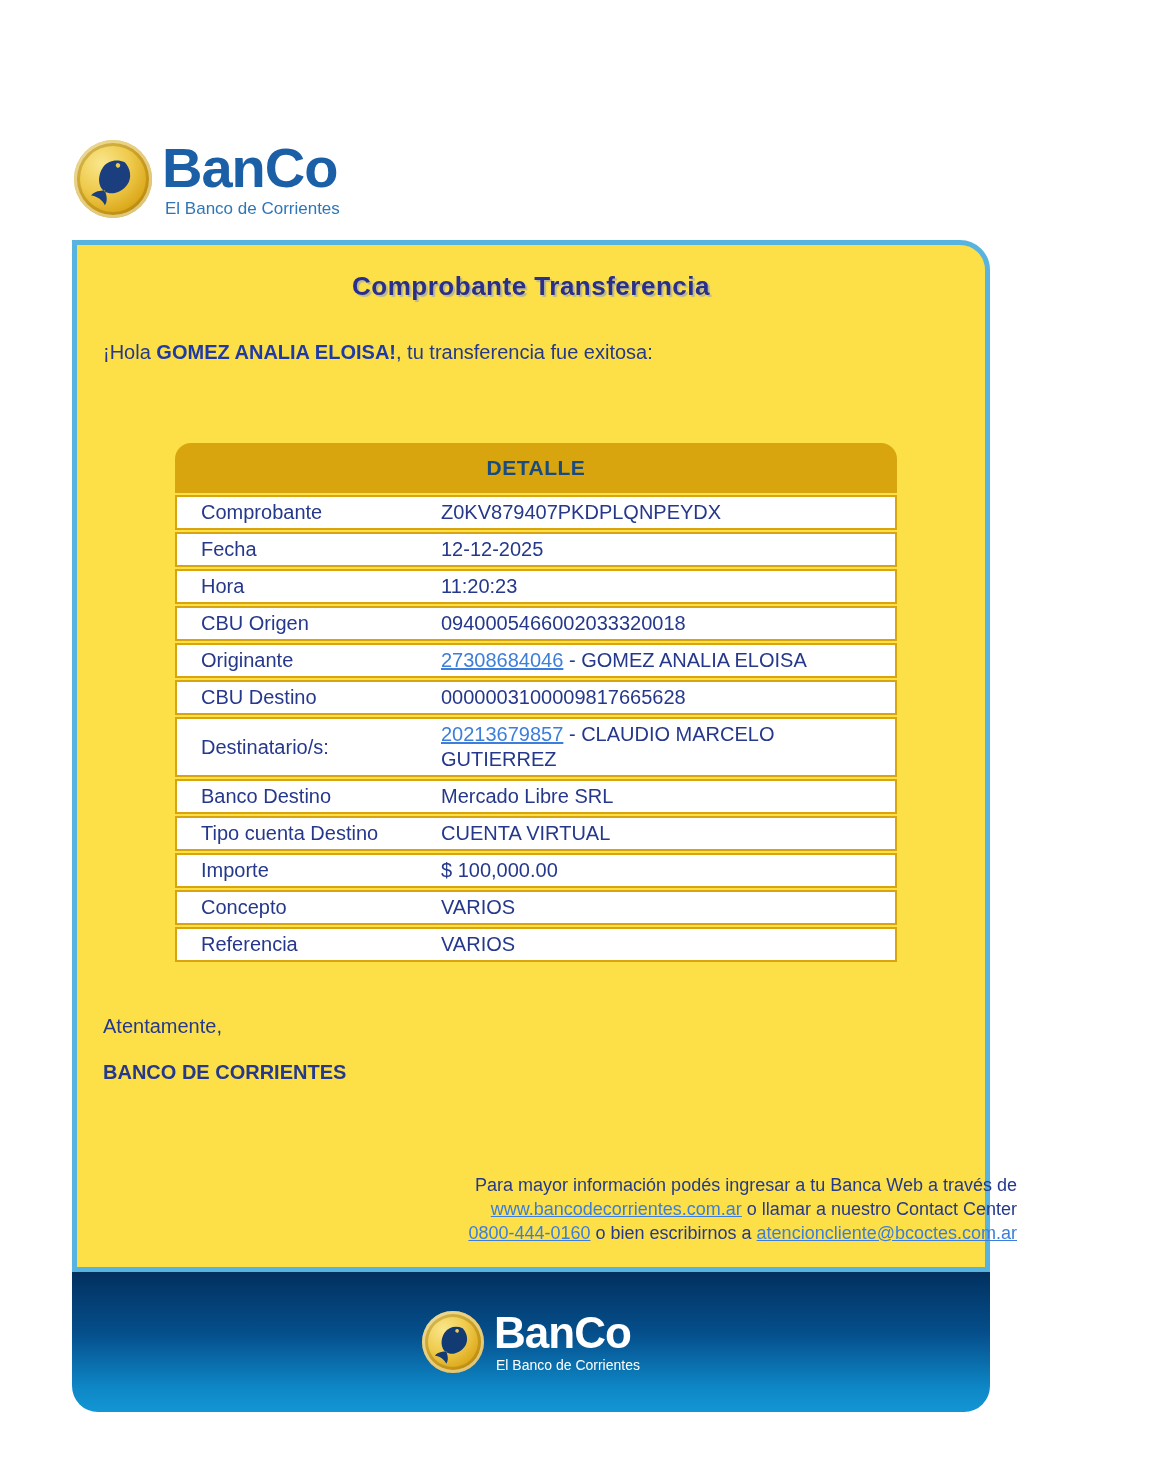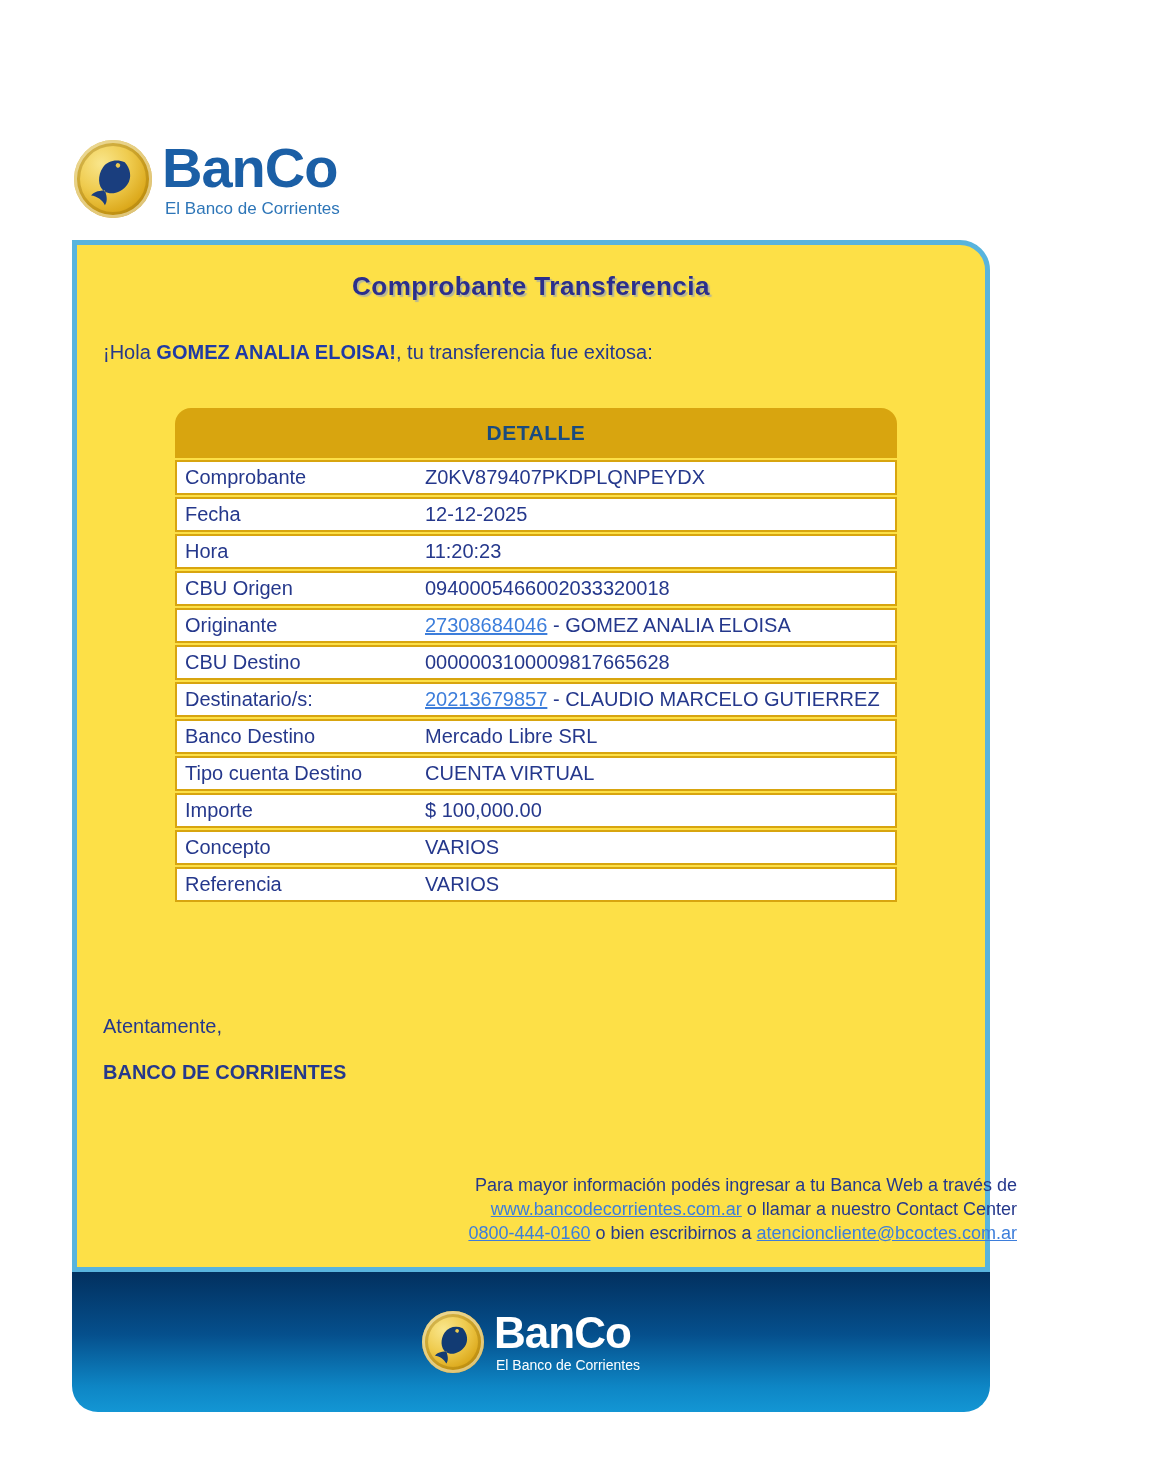--- a/index.html
+++ b/index.html
@@ -31,24 +31,24 @@
   .doc-title{position:absolute;top:26px;left:0;width:100%;text-align:center;
              font-size:26px;font-weight:700;color:var(--title);letter-spacing:.5px;
              text-shadow:2px 2px 1px rgba(125,150,215,.55);}
   .greeting{position:absolute;top:96px;left:26px;font-size:20px;}
   .greeting .bold-name{font-weight:700;color:#1F3AA5;}
 
   
   .detail-table{position:absolute;top:163px;left:98px;width:722px;font-size:20px;}
   .t-head{background:var(--gold);color:var(--tableHead);font-weight:700;font-size:21px;
           height:50px;border-radius:16px 16px 0 0;display:flex;align-items:center;justify-content:center;
-          letter-spacing:.5px;}
+          letter-spacing:.5px;margin-top:35px;}
   .t-row{margin-top:2px;border:2px solid var(--gold);display:flex;align-items:center;
          line-height:25px;padding:3px 0;background:#fff;}
-  .t-label{width:240px;flex:none;padding-left:8px;}
+  .t-label{width:240px;flex:none;padding-left:24px;}
   .t-value{flex:1;padding-right:8px;word-wrap:break-word;}
   a.cuit-link, a.note-link{color:var(--link);text-decoration:underline;cursor:pointer;}
 
   
   .closing{position:absolute;top:770px;left:26px;font-size:20px;}
   .signature{position:absolute;top:816px;left:26px;font-size:20px;font-weight:700;}
 
   
   .footer-note{position:absolute;top:928px;left:0;width:100%;text-align:right;
                font-size:18px;line-height:24px;padding-left:32px;}

